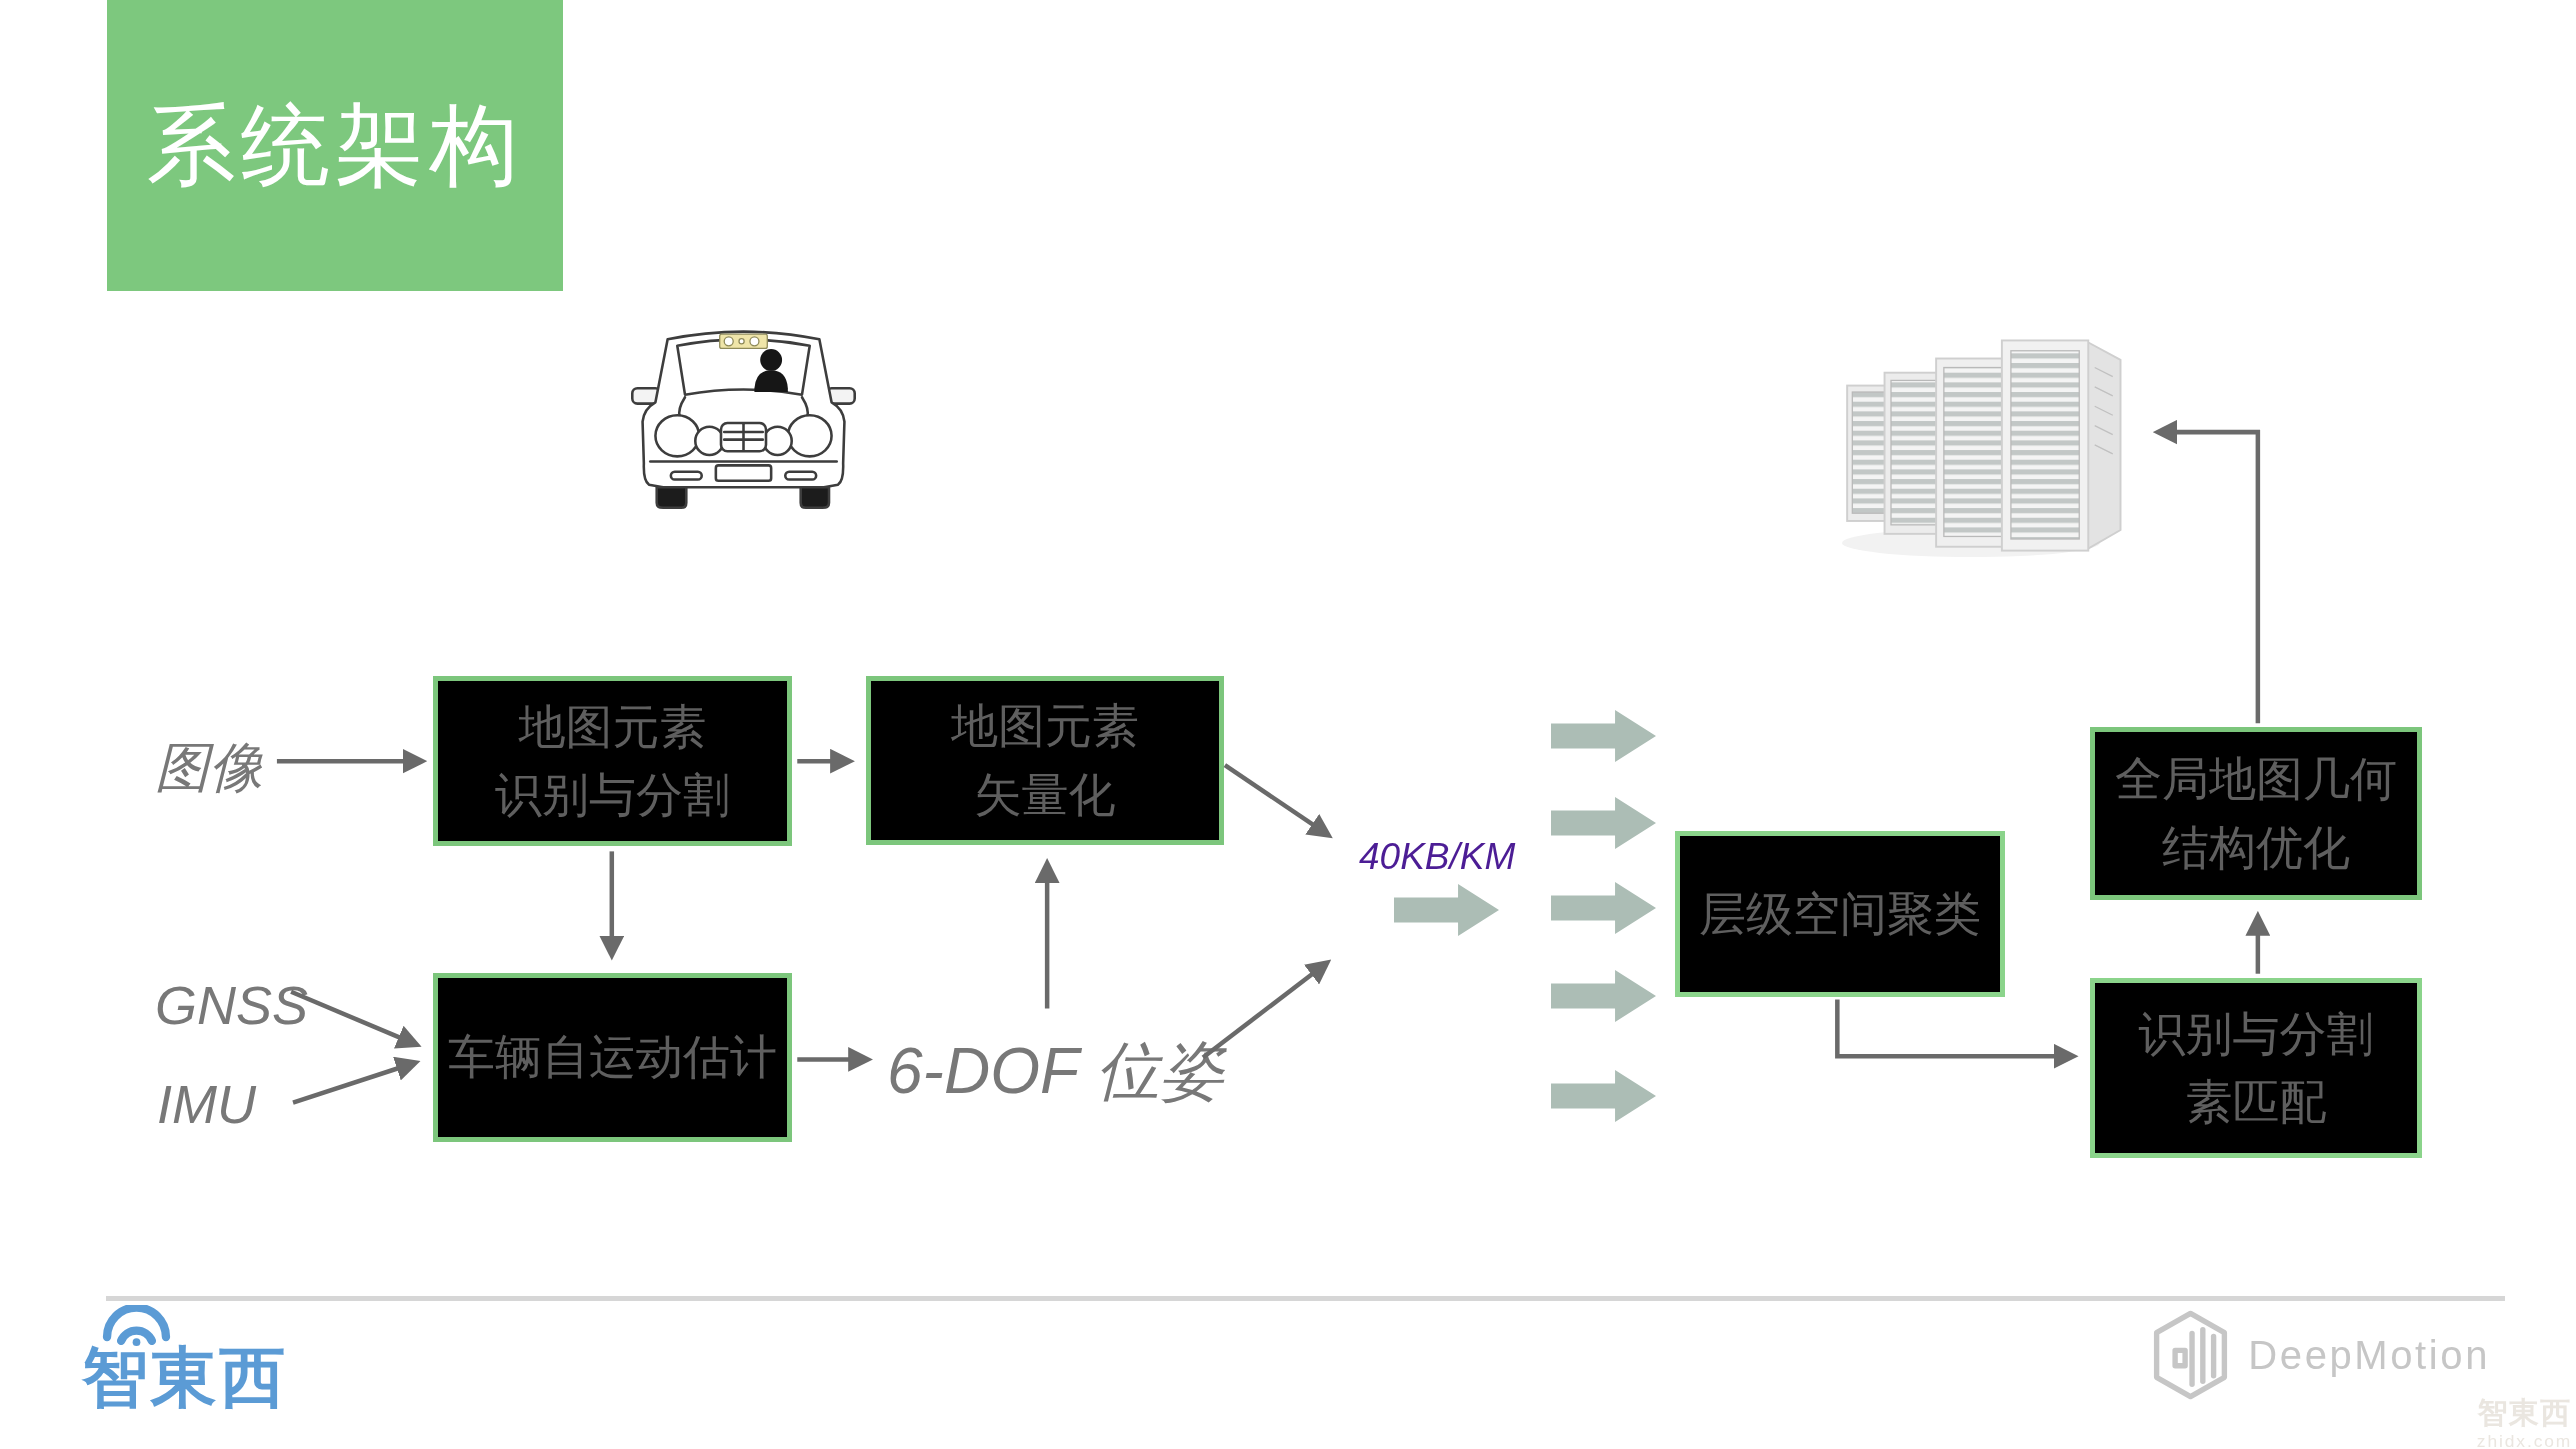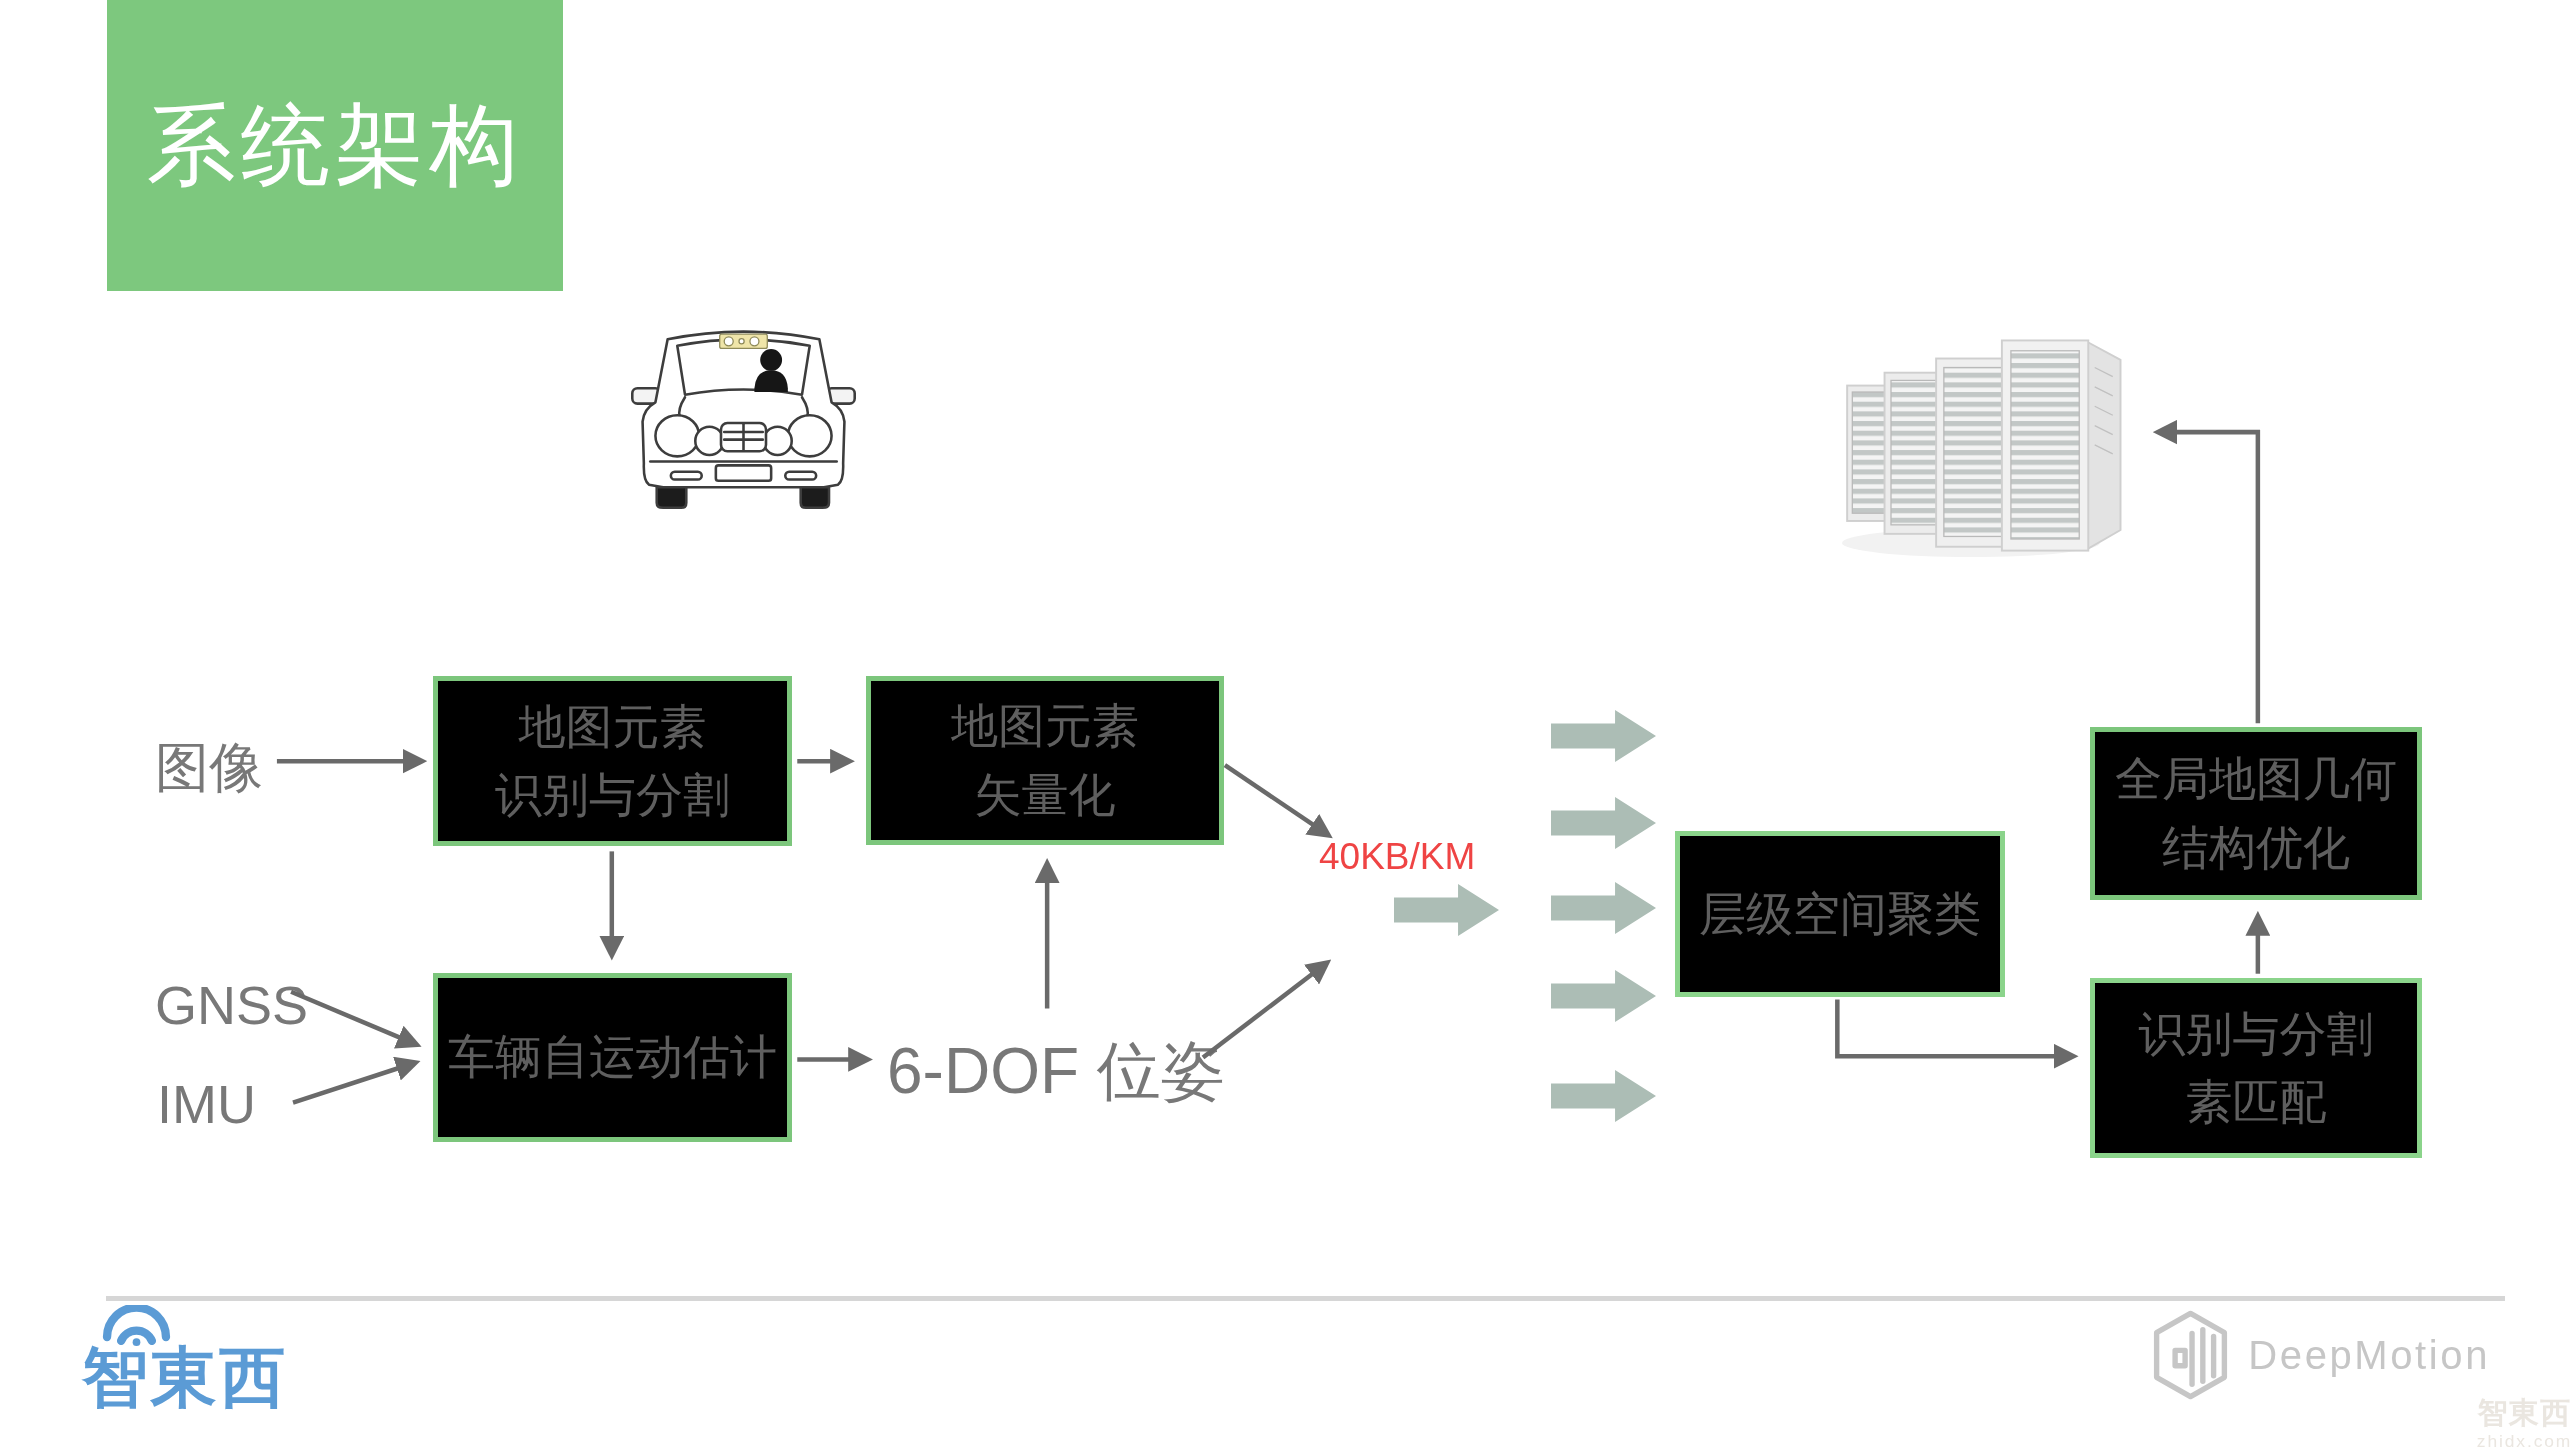--- a/index.html
+++ b/index.html
@@ -27,21 +27,21 @@
     display:flex;align-items:center;justify-content:center;
   }
   .title-box span{color:#ffffff;font-size:89px;letter-spacing:5.2px;}
   .gbox{
     position:absolute;background:#000000;border:5.2px solid var(--box-border-green);
     display:flex;flex-direction:column;align-items:center;justify-content:center;
     color:var(--text-gray);font-size:47px;line-height:1.45;text-align:center;
   }
   .gbox.light{border-color:var(--box-border-green-light);}
   .label{
-    position:absolute;color:var(--label-gray);font-size:54px;white-space:nowrap;
+    position:absolute;color:var(--label-gray);font-size:54px;white-space:nowrap;font-style:italic;
   }
   .block-arrow{
     position:absolute;width:105px;height:52px;background:var(--block-arrow);
     clip-path:polygon(0 26%,61% 26%,61% 0,100% 50%,61% 100%,61% 74%,0 74%);
   }
   .connectors{position:absolute;left:0;top:0;pointer-events:none;}
   .divider{
     position:absolute;left:106px;top:1296px;width:2399px;height:4.5px;
     background:var(--divider-gray);
   }
@@ -136,21 +136,21 @@
           <line x1="392" y1="220" x2="420" y2="234"></line>
         </g>
       </g>
     </svg>
   </div>
 
   <div class="label" style="left:155px;top:732px;">图像</div>
   <div class="label" style="left:155px;top:974px;text-align:center;">GNSS</div>
   <div class="label" style="left:157px;top:1073px;">IMU</div>
   <div class="label" style="left:887px;top:1028px;font-size:64px;">6-DOF 位姿</div>
-  <div class="label" style="left:1319px;top:836px;font-size:37px;color:#ef4444;">40KB/KM</div>
+  <div class="label" style="left:1359px;top:836px;font-size:37px;color:#4c1d95;">40KB/KM</div>
 
   <div class="gbox" style="left:433px;top:676px;width:359px;height:170px;">
     <span>地图元素</span>
     <span>识别与分割</span>
   </div>
   <div class="gbox" style="left:866px;top:676px;width:358px;height:169px;">
     <span>地图元素</span>
     <span>矢量化</span>
   </div>
   <div class="gbox light" style="left:1675px;top:831px;width:330px;height:166px;">

